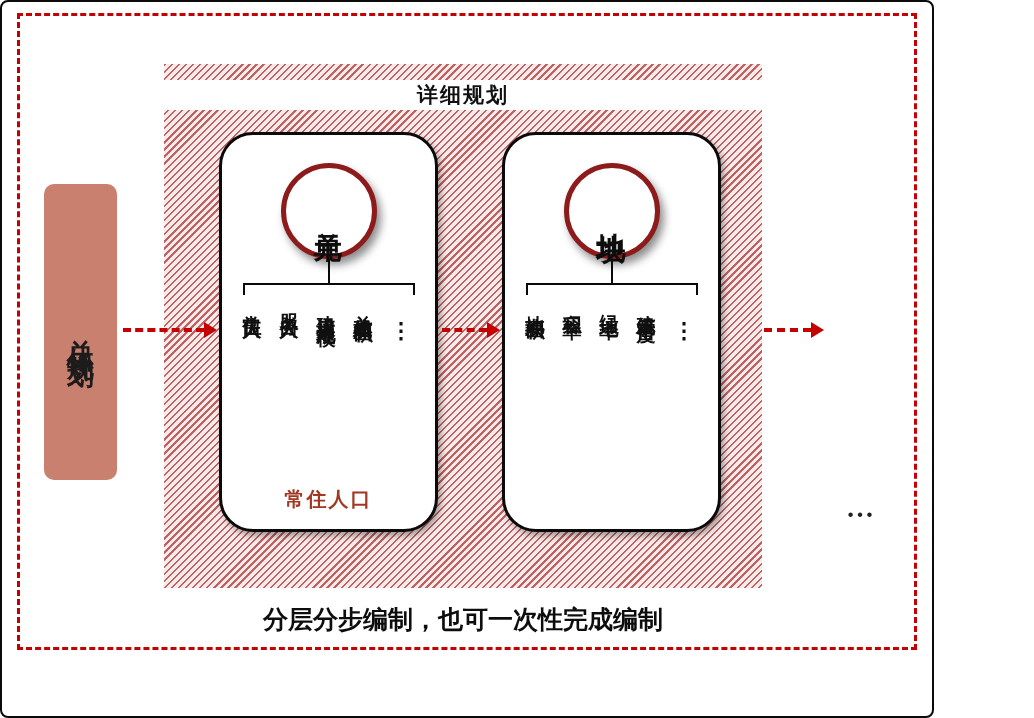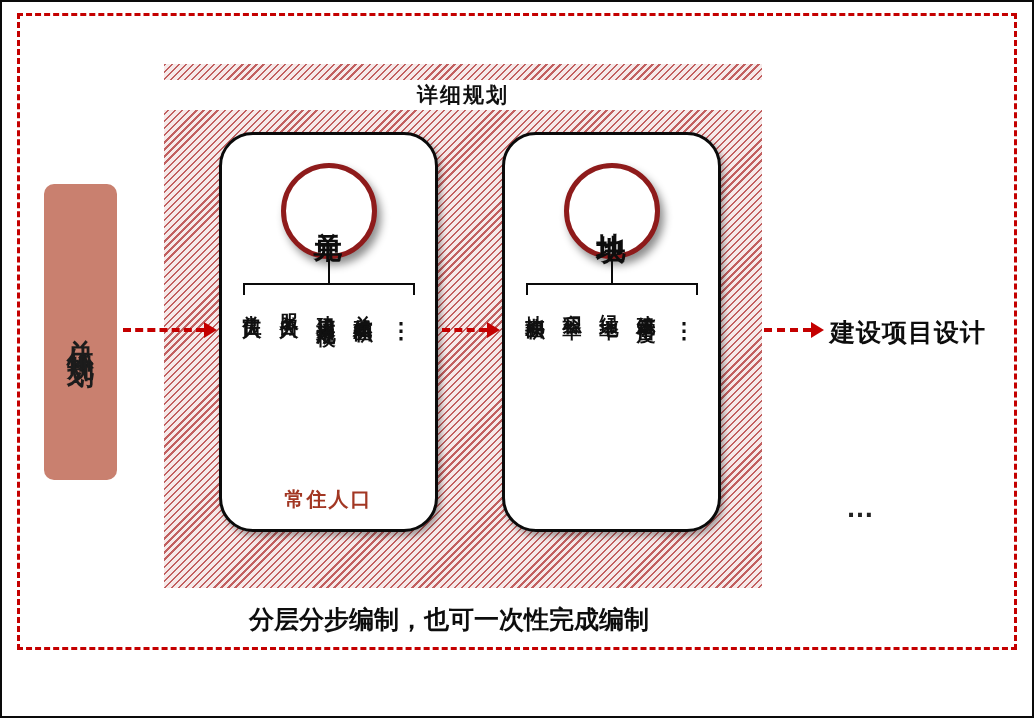--- a/index.html
+++ b/index.html
@@ -1,19 +1,19 @@
 <!DOCTYPE html>
 <html><head>
 <meta charset="utf-8">
 <style>
   html,body{margin:0;padding:0;background:#ffffff;}
   .canvas{
-    position:relative;width:1034px;height:718px;background:#fff;
-    border:2px solid #0a0a0a;border-radius:0;box-sizing:border-box;overflow:hidden;
-    font-family:Liberation Sans, sans-serif;
+    position:relative;width:934px;height:718px;background:#fff;
+    border:2px solid #0a0a0a;border-radius:8px;box-sizing:border-box;overflow:hidden;
+    font-family:Liberation Serif, serif;
   }
   .dashed-frame{position:absolute;left:15px;top:11px;right:15px;bottom:66px;border:3px dashed #c40000;}
   
   .master{position:absolute;left:42px;top:182px;width:73px;height:296px;background:#c9806f;border-radius:10px;
     display:flex;align-items:center;justify-content:center;}
   .vtext{writing-mode:vertical-rl;text-orientation:upright;}
   .master .vtext{font-size:27px;font-weight:bold;color:#1c1c1c;letter-spacing:7px;}
   
   .hatch{position:absolute;left:162px;top:62px;width:598px;height:524px;
     background:repeating-linear-gradient(135deg,#c26060 0px,#c26060 1.6px,#f6eaea 1.6px,#f6eaea 5px);}
@@ -41,21 +41,21 @@
   .arrow{position:absolute;display:flex;align-items:center;height:16px;}
   .arrow .dash{flex:1;border-top:4px dashed #c40000;}
   .arrow .head{width:0;height:0;border-left:13px solid #c40000;border-top:8px solid transparent;
     border-bottom:8px solid transparent;flex:none;}
   .a1{left:121px;top:320px;width:94px;}
   .a2{left:440px;top:320px;width:58px;}
   .a3{left:762px;top:320px;width:60px;}
   
   .right-label{position:absolute;left:828px;top:314px;font-size:25px;font-weight:bold;color:#0d0d0d;letter-spacing:1px;}
   .h-ellipsis{position:absolute;left:844px;top:490px;font-size:28px;font-weight:bold;color:#222;}
-  .caption{position:absolute;left:148px;top:601px;width:598px;text-align:center;font-size:25px;font-weight:bold;color:#0d0d0d;}
+  .caption{position:absolute;left:162px;top:601px;width:598px;text-align:center;font-size:25px;font-weight:bold;color:#0d0d0d;}
   .bottom-bar{position:absolute;left:332px;top:659px;width:373px;height:44px;background:#b1b1b1;
     display:flex;align-items:center;justify-content:center;font-size:23px;font-weight:bold;color:#000;letter-spacing:1px;}
 </style>
 </head>
 <body>
 
 <div class="canvas">
 
   <div class="dashed-frame"></div>
 
@@ -106,20 +106,19 @@
   </div>
   <div class="arrow a2">
     <div class="dash"></div>
     <div class="head"></div>
   </div>
   <div class="arrow a3">
     <div class="dash"></div>
     <div class="head"></div>
   </div>
 
-  <div class="right-label">建设项目设计</div>
 
   <div class="h-ellipsis">…</div>
 
   <div class="caption">分层分步编制，也可一次性完成编制</div>
 
 
 </div>
 
 </body></html>

